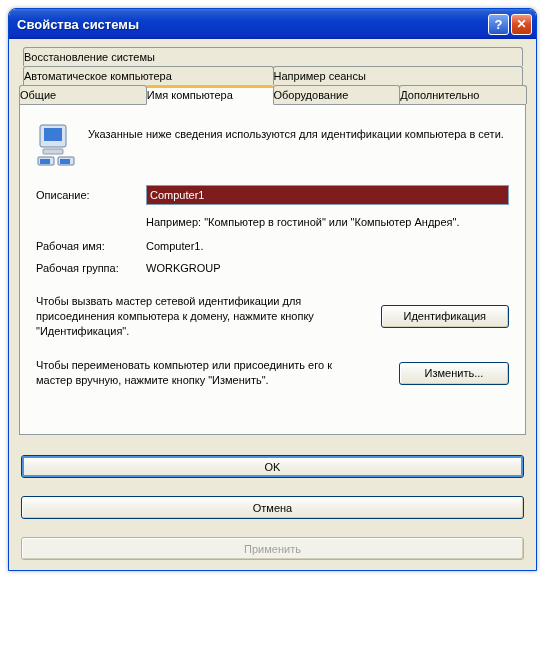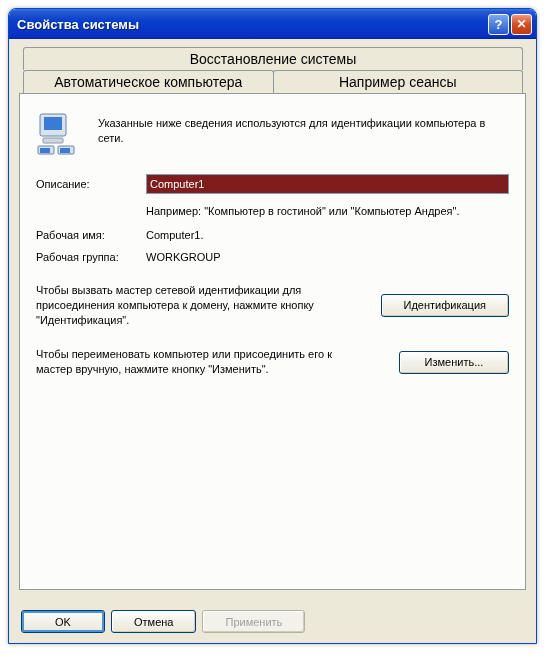--- a/index.html
+++ b/index.html
@@ -7,21 +7,21 @@
   body {
     font-family: Tahoma, sans-serif;
     font-size: 11px;
     background: #fff;
     width: 549px;
     height: 660px;
     overflow: hidden;
   }
   .window {
     width: 529px;
-    height: 636px;
+    height: 563px;
     margin: 8px;
     border: 1px solid #0046d5;
     border-radius: 8px 8px 0 0;
     overflow: hidden;
     background: #ece9d8;
     box-shadow: 0 0 4px rgba(0,0,0,0.3);
     display: flex;
     flex-direction: column;
   }
   .titlebar {
@@ -66,22 +66,22 @@
   }
   .tab-row {
     display: flex;
   }
   .tab {
     background: #ece9d8;
     border: 1px solid #919b9c;
     border-bottom: none;
     border-radius: 3px 3px 0 0;
     padding: 3px 0;
-    text-align: center;
-    font-size: 14px;
+    text-align: left;
+    font-size: 11px;
     margin-right: -1px;
     cursor: default;
     position: relative;
   }
   .tab-row1 .tab { flex: 1; }
   .tab-row2 .tab { flex: 1; }
   .tab-row3 .tab { flex: 1; }
   .tab-row1, .tab-row2 { margin-left: 4px; margin-right: 4px; }
   .tab.active {
     background: #fcfcfb;
@@ -91,21 +91,21 @@
     border-top: 3px solid #f5bb4a;
     padding-top: 1px;
   }
   .tab-panel {
     border: 1px solid #919b9c;
     background: #fcfcfb;
     flex: 1;
     padding: 18px 16px 14px 16px;
     margin-top: 0;
   }
-  .intro-row { display: flex; align-items: flex-start; gap: 22px; margin-bottom: 18px;}
+  .intro-row { display: flex; align-items: flex-start; gap: 12px; margin-bottom: 18px;}
   .intro-text { flex: 1; padding-top: 4px; line-height: 1.35; }
   .info-grid { display: grid; grid-template-columns: 110px 1fr; row-gap: 10px; align-items: center; margin-bottom: 12px;}
   .info-grid .label { }
   .info-grid .value { }
   .info-grid input[type=text] {
     width: 100%;
     border: 1px solid #7f9db9;
     padding: 2px 3px;
     font-family: Tahoma, sans-serif;
     font-size: 11px;
@@ -129,23 +129,24 @@
     padding: 0 22px;
     cursor: default;
     display: inline-flex;
     align-items: center;
     justify-content: center;
     box-shadow: inset 1px 1px 0 #fff, inset -1px -1px 0 #d1cdb8;
   }
   .footer {
     padding: 10px 12px 10px 12px;
     display: flex;
-    justify-content: flex-start;
-    gap: 6px;
-    background: #ece9d8;
+    justify-content: space-between;
+    gap: 18px;
+    background: #ece9d8;
+    flex-direction: column;
   }
   .footer .winbtn { min-width: 84px; }
   .footer .winbtn.default {
     box-shadow: 0 0 0 2px #4a93df inset, inset 2px 2px 0 #fff;
   }
   .footer .winbtn.disabled {
     color: #a0a0a0;
     border-color: #b1b1a6;
     background: #f3f2ea;
   }
@@ -166,20 +167,26 @@
   </div>
 
   <div class="body">
     <div class="tabs-area">
       <div class="tab-row tab-row1">
         <div class="tab">Восстановление системы</div>
       </div>
       <div class="tab-row tab-row2">
         <div class="tab">Автоматическое компьютера</div>
         <div class="tab">Например сеансы</div>
+      </div>
+      <div class="tab-row tab-row3">
+        <div class="tab">Общие</div>
+        <div class="tab active">Имя компьютера</div>
+        <div class="tab">Оборудование</div>
+        <div class="tab">Дополнительно</div>
       </div>
     </div>
 
     <div class="tab-panel">
       <div class="intro-row">
         <div>
           <svg width="40" height="44" viewBox="0 0 40 44">
             <rect x="4" y="2" width="26" height="22" rx="2" fill="#d9e3ef" stroke="#6b84a7"></rect>
             <rect x="8" y="5" width="18" height="13" fill="#3a7bd5"></rect>
             <rect x="7" y="26" width="20" height="5" rx="1" fill="#cfd6df" stroke="#8a98aa"></rect>

